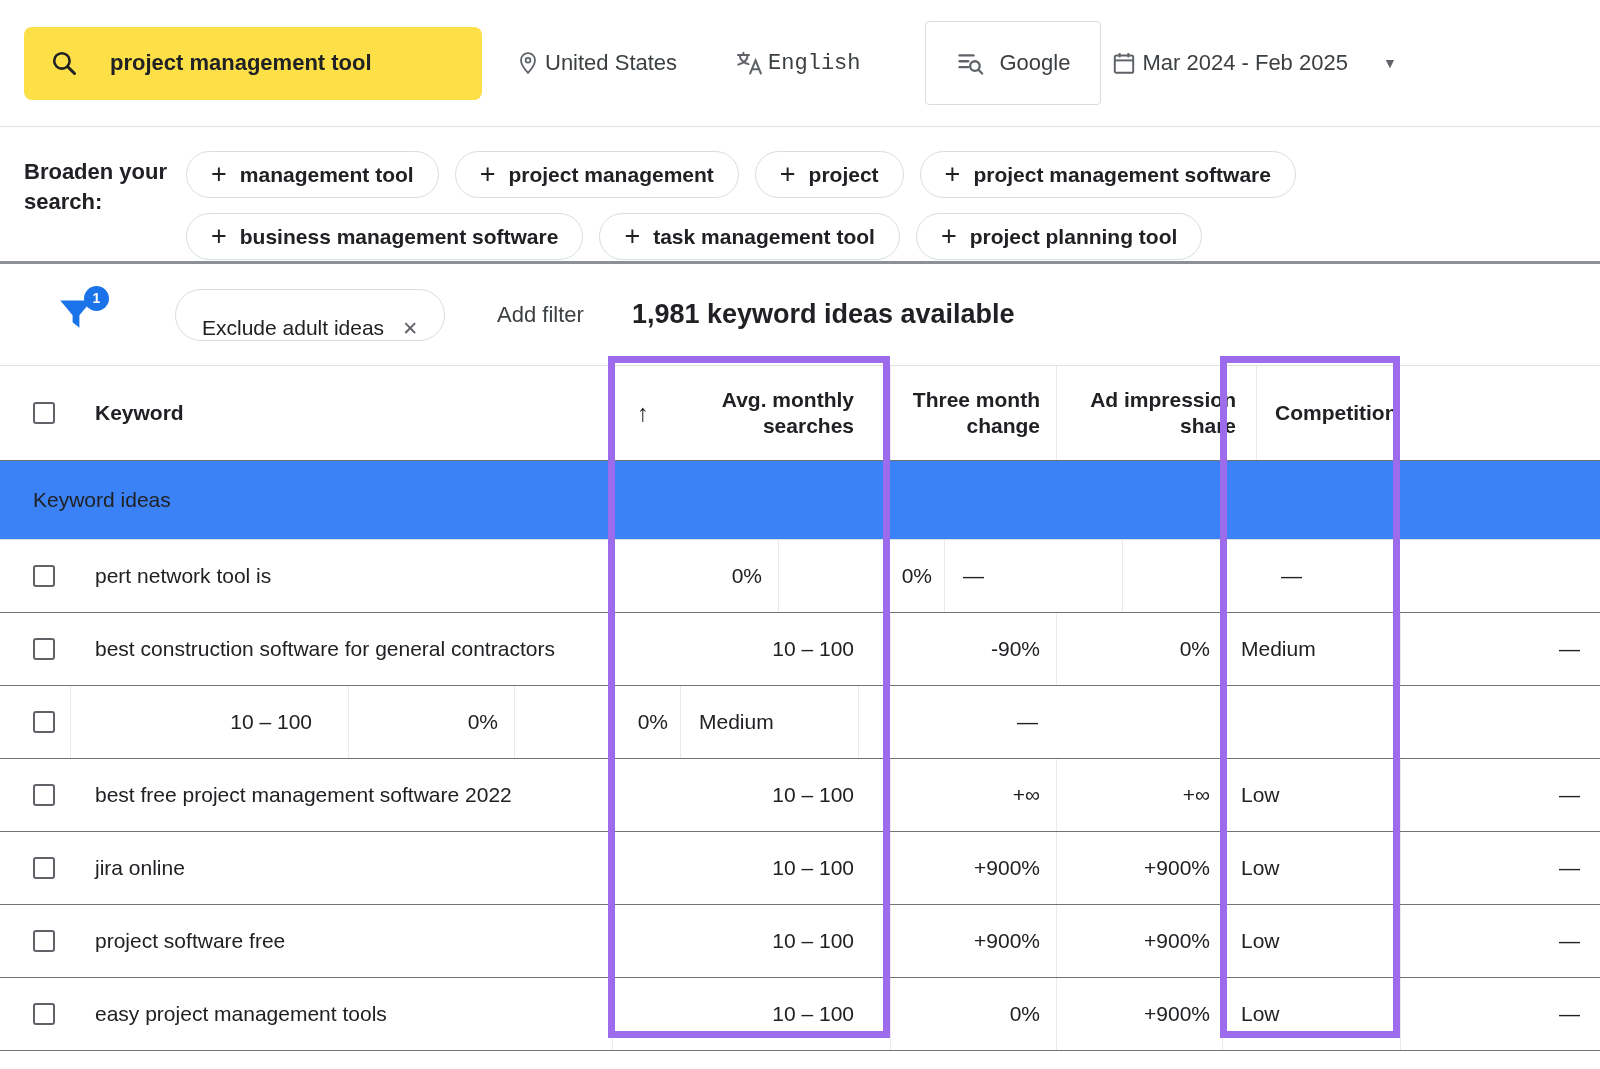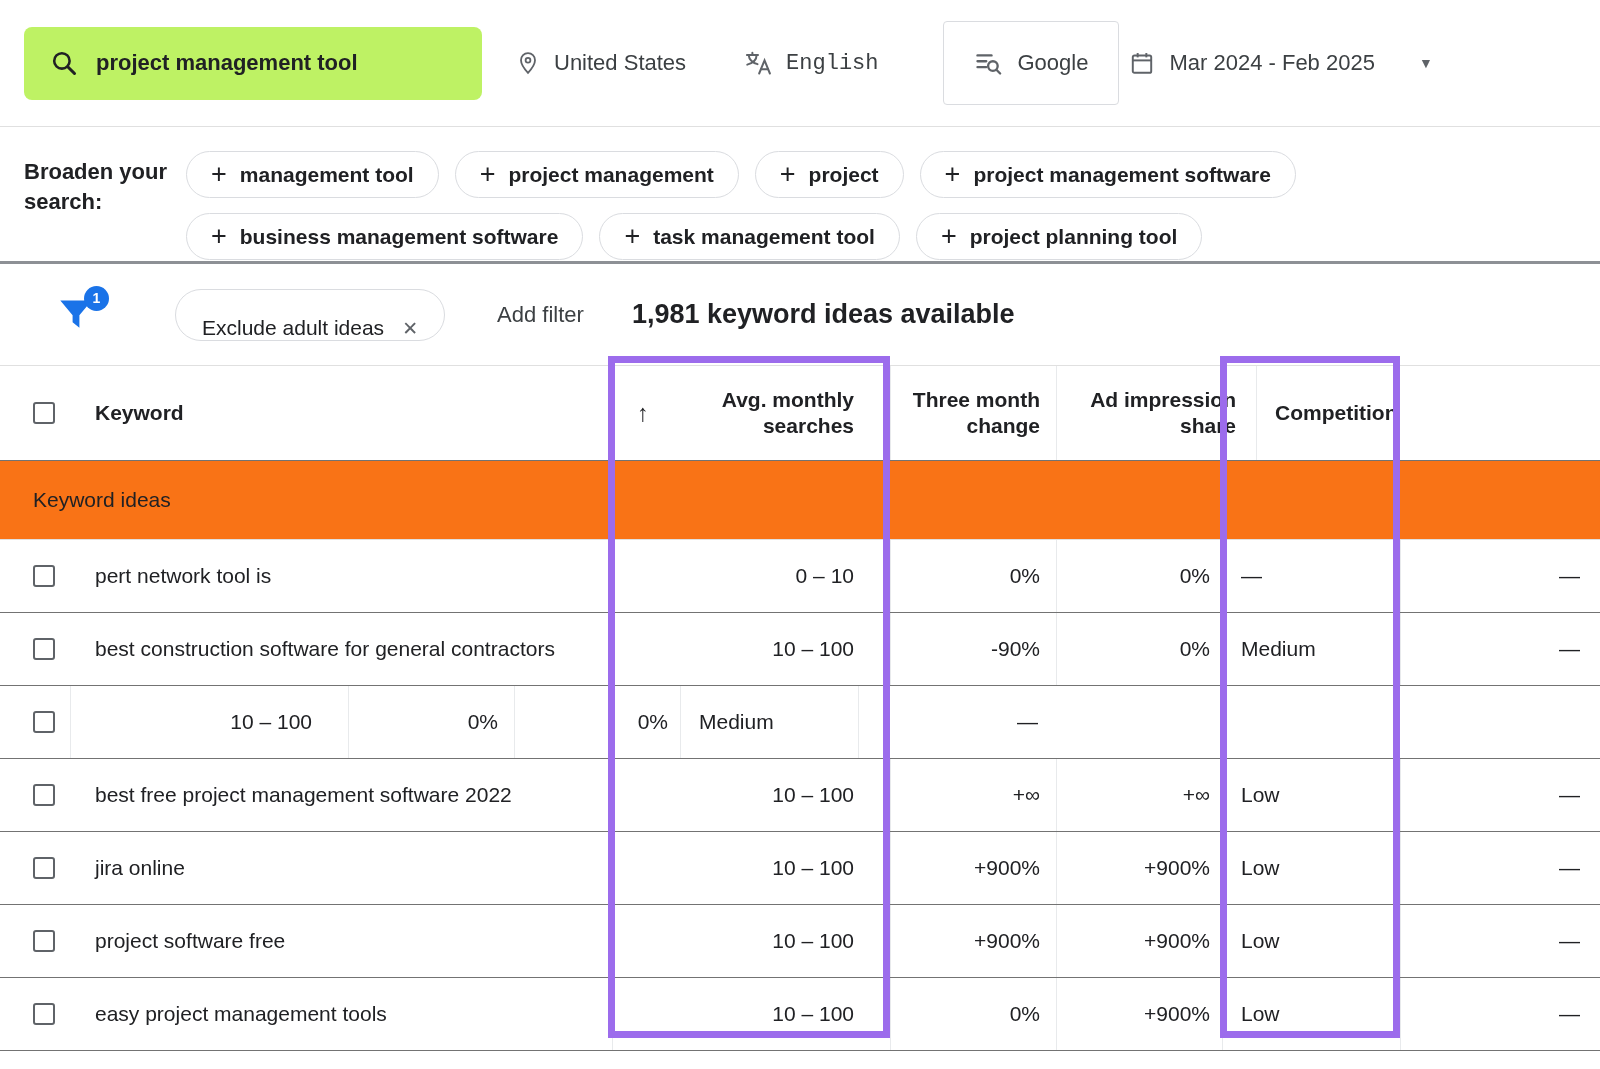--- a/index.html
+++ b/index.html
@@ -6,23 +6,23 @@
     --highlight-purple:#9c6cec;
     --accent-blue:#1a73e8;
   }
   *{box-sizing:border-box;margin:0;padding:0;}
   html,body{background:#fff;}
   body{font-family:"Liberation Sans","DejaVu Sans",sans-serif;color:#202124;}
   .page{position:relative;width:1600px;height:1069px;background:#fff;overflow:hidden;}
 
   
   .topbar{height:127px;display:flex;align-items:center;padding:0 24px;border-bottom:1px solid #e0e0e0;}
-  .searchbox{width:458px;height:73px;background:#bef264;border-radius:8px;display:flex;align-items:center;padding:0 26px;gap:18px;margin-right:34px;flex:none;}
+  .searchbox{width:458px;height:73px;background:#fde047;border-radius:8px;display:flex;align-items:center;padding:0 26px;gap:32px;margin-right:34px;flex:none;}
   .search-input{border:none;outline:none;background:transparent;font-family:inherit;font-size:22px;font-weight:700;color:#202124;width:100%;}
-  .tb-item{display:flex;align-items:center;gap:14px;font-size:22px;color:#3c4043;white-space:nowrap;}
+  .tb-item{display:flex;align-items:center;gap:5px;font-size:22px;color:#3c4043;white-space:nowrap;}
   .tb-loc{margin-right:58px;}
   .tb-lang{margin-right:64px;font-family:Liberation Mono, monospace;}
   .network-box{display:flex;align-items:center;gap:16px;font-size:22px;color:#3c4043;border:1px solid #dadce0;border-radius:4px;height:84px;padding:0 30px;margin-right:10px;white-space:nowrap;}
   .caret{font-size:14px;color:#5f6368;margin-left:30px;}
   .icn{display:inline-flex;align-items:center;justify-content:center;flex:none;}
 
   
   .broaden{display:flex;padding:24px 24px 20px 24px;height:137px;border-bottom:3px solid #8d9095;}
   .broaden-label{width:162px;flex:none;font-size:22px;font-weight:700;line-height:1.35;padding-top:6px;}
   .chips{display:flex;flex-wrap:wrap;gap:15px 16px;align-content:flex-start;flex:1;}
@@ -48,21 +48,21 @@
   .c-kw{width:542px;flex:none;padding-left:25px;padding-right:16px;}
   .c-avg{width:278px;flex:none;justify-content:flex-end;text-align:right;padding-right:36px;border-left:1px solid #e8eaec;}
   .c-3mo{width:166px;flex:none;justify-content:flex-end;text-align:right;padding-right:16px;border-left:1px solid #e8eaec;}
   .c-yoy{width:166px;flex:none;justify-content:flex-end;text-align:right;padding-right:12px;border-left:1px solid #e8eaec;}
   .c-comp{width:178px;flex:none;justify-content:flex-start;text-align:left;padding-left:18px;border-left:1px solid #e8eaec;}
   .c-ad{width:200px;flex:none;justify-content:flex-end;text-align:right;padding-right:20px;border-left:1px solid #e8eaec;}
   .t-head .c{font-weight:700;line-height:1.25;}
   .t-head .c-avg{justify-content:space-between;padding-left:24px;}
   .sort-arrow{font-size:24px;font-weight:400;}
   .checkbox{width:22px;height:22px;border:2px solid #5f6368;border-radius:3px;background:#fff;display:inline-block;cursor:pointer;}
-  .section-row{height:79px;background:#f97316;display:flex;align-items:center;padding-left:33px;font-size:21px;color:#202124;border-bottom:1px solid #e0e0e0;}
+  .section-row{height:79px;background:#3b82f6;display:flex;align-items:center;padding-left:33px;font-size:21px;color:#202124;border-bottom:1px solid #e0e0e0;}
 
   
   .hl-box{position:absolute;top:356px;height:682px;border:7px solid var(--highlight-purple,#9c6cec);pointer-events:none;z-index:5;}
   .hl-avg{left:608px;width:282px;}
   .hl-comp{left:1220px;width:180px;}
 </style>
 </head>
 <body>
 
 <div class="page">
@@ -196,21 +196,20 @@
       <div class="c c-comp">Competition</div>
     </div>
 
     <div class="section-row">Keyword ideas</div>
 
     <div class="t-row">
       <div class="c c-cb">
           <span class="checkbox"></span>
         </div>
       <div class="c c-kw">pert network tool is</div>
-      <div class="c c-avg">0 – 10</div>
       <div class="c c-3mo">0%</div>
       <div class="c c-yoy">0%</div>
       <div class="c c-comp">—</div>
       <div class="c c-ad">—</div>
     </div>
 
     <div class="t-row">
       <div class="c c-cb">
           <span class="checkbox"></span>
         </div>

